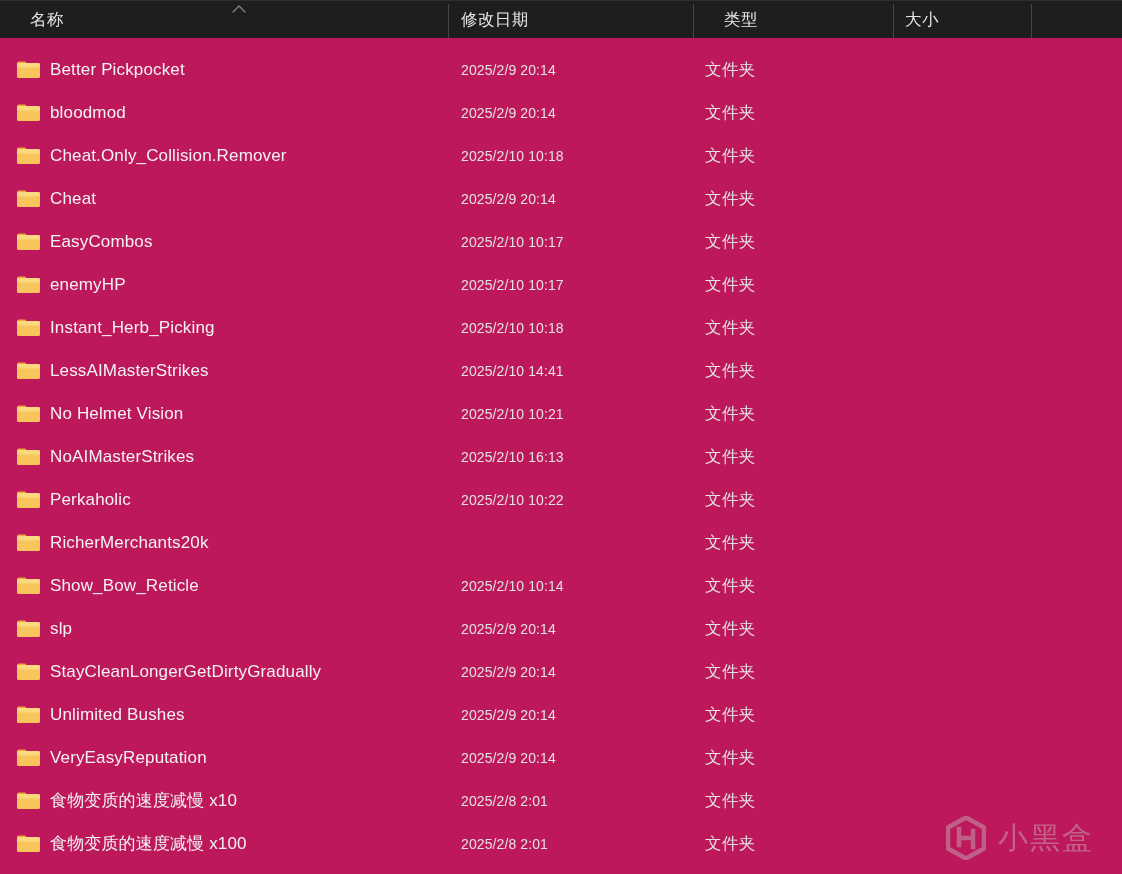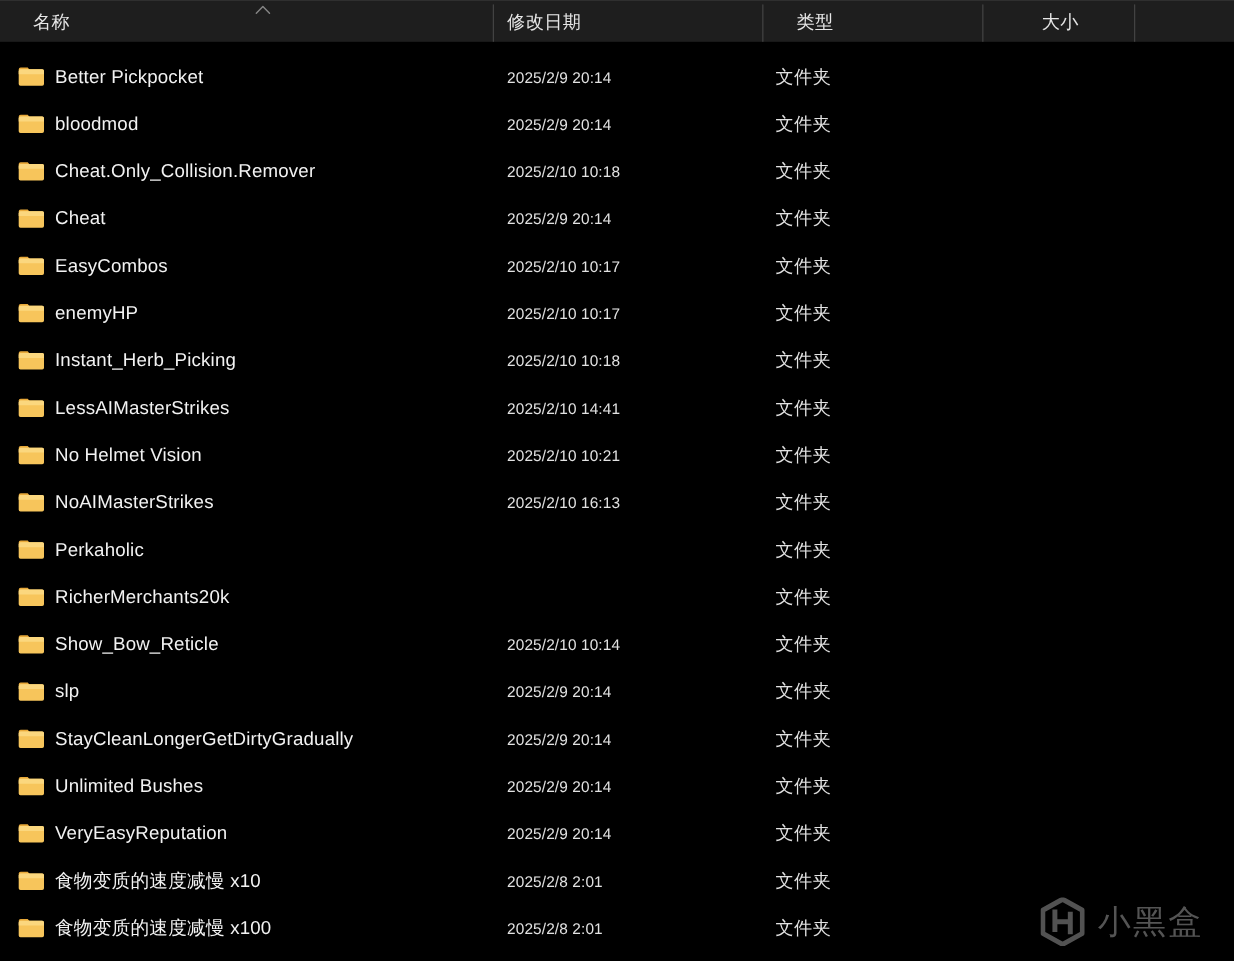--- a/index.html
+++ b/index.html
@@ -14,21 +14,21 @@
     background: #191919;
     font-family: "Liberation Sans", "DejaVu Sans", sans-serif;
     color: #e8e8e8;
     -webkit-font-smoothing: antialiased;
   }
 
   #explorer {
     position: relative;
     width: 1122px;
     height: 874px;
-    background: #000000;
+    background: #be185d;
     overflow: hidden;
   }
 
   
   .header-row {
     position: absolute;
     top: 0; left: 0;
     width: 1122px;
     height: 38px;
     background: #1e1e1e;
@@ -44,21 +44,21 @@
     font-size: 16.5px;
     color: #e6e6e6;
     font-weight: 400;
     white-space: nowrap;
     letter-spacing: .4px;
   }
 
   .col-name  { left: 0;    width: 448px; padding-left: 30px; }
   .col-date  { left: 448px; width: 245px; padding-left: 13px; }
   .col-type  { left: 693px; width: 200px; padding-left: 12px; margin-left: 19px; }
-  .col-size  { left: 935px; width: 139px; padding-left: 12px; }
+  .col-size  { left: 893px; width: 139px; padding-left: 12px; }
   .col-extra { left: 1032px; width: 90px;  padding-left: 12px; }
 
   .col-divider {
     position: absolute;
     top: 3px;
     width: 1px;
     height: 34px;
     background: #464646;
   }
   .d1 { left: 448px; }
@@ -370,20 +370,21 @@
         <div class="cell cell-name">
           <span class="folder-icon">
             <svg width="25" height="21" viewBox="0 0 25 21">
               <path d="M1 4.2 A1.8 1.8 0 0 1 2.8 2.4 L9.2 2.4 L11.4 5.0 L10.2 5.0 L1 5.0 Z" fill="#e8a93a"></path>
               <path d="M1 5.6 A1.6 1.6 0 0 1 2.6 4.0 L22.4 4.0 A1.6 1.6 0 0 1 24 5.6 L24 17.4 A1.6 1.6 0 0 1 22.4 19 L2.6 19 A1.6 1.6 0 0 1 1 17.4 Z" fill="#f7c55b"></path>
               <path d="M1 5.6 A1.6 1.6 0 0 1 2.6 4.0 L22.4 4.0 A1.6 1.6 0 0 1 24 5.6 L24 8.4 L1 8.4 Z" fill="#fbd77e"></path>
             </svg>
           </span>
           <span class="file-name-text">Perkaholic</span>
         </div>
+        <div class="cell cell-date">2025/2/10 10:22</div>
         <div class="cell cell-type">文件夹</div>
         <div class="cell cell-size"></div>
       </div>
       <div class="file-row">
         <div class="cell cell-name">
           <span class="folder-icon">
             <svg width="25" height="21" viewBox="0 0 25 21">
               <path d="M1 4.2 A1.8 1.8 0 0 1 2.8 2.4 L9.2 2.4 L11.4 5.0 L10.2 5.0 L1 5.0 Z" fill="#e8a93a"></path>
               <path d="M1 5.6 A1.6 1.6 0 0 1 2.6 4.0 L22.4 4.0 A1.6 1.6 0 0 1 24 5.6 L24 17.4 A1.6 1.6 0 0 1 22.4 19 L2.6 19 A1.6 1.6 0 0 1 1 17.4 Z" fill="#f7c55b"></path>
               <path d="M1 5.6 A1.6 1.6 0 0 1 2.6 4.0 L22.4 4.0 A1.6 1.6 0 0 1 24 5.6 L24 8.4 L1 8.4 Z" fill="#fbd77e"></path>

